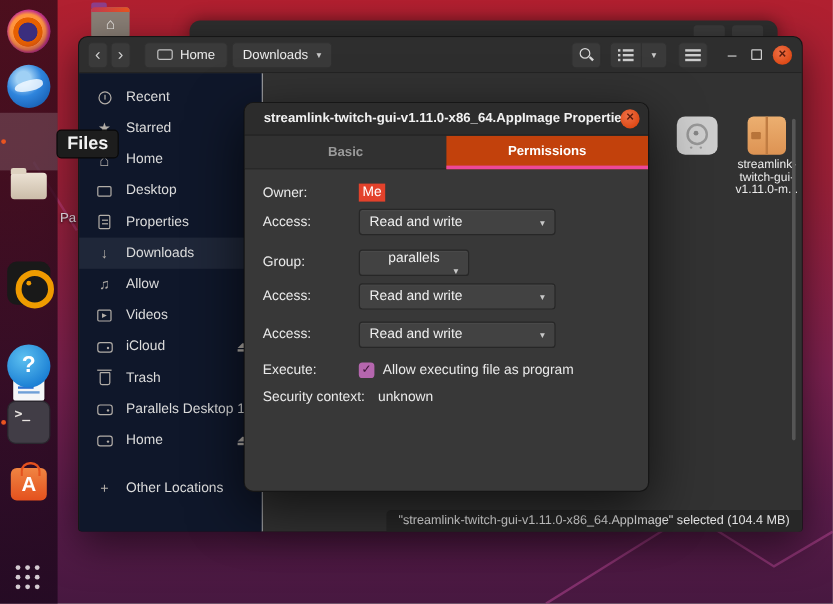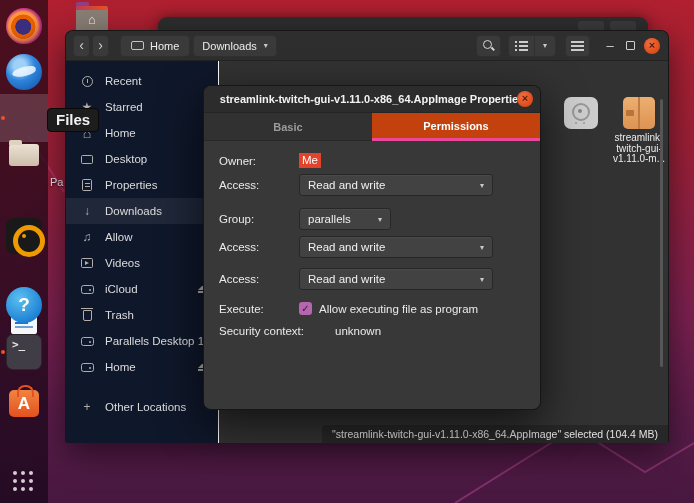--- a/index.html
+++ b/index.html
@@ -135,26 +135,26 @@
   .dlg-close { position:absolute; right:7px; top:5px; width:16px; height:16px; border-radius:50%; background:radial-gradient(circle at 40% 35%, #ef7046, #dd4814 75%); color:#5c1c0c; font-size:11px; font-weight:bold; text-align:center; line-height:15px; }
   .dlg-tabs { height:28px; display:flex; background:#2f2f2f; }
   .dlg-tab { flex:1; display:flex; align-items:center; justify-content:center; font-size:11px; font-weight:bold; color:#9b9b9b; border-bottom:1px solid #282828; background:#313131; }
   .dlg-tab.active { color:#ffffff; background:#c2410c; border-bottom:3px solid #ec4899; }
   .dlg-body { padding:12px 15px 0; }
   .frow { display:flex; align-items:center; }
   .flabel { width:80px; flex:none; color:#eaeaea; font-size:11.5px; }
   .owner-val { display:inline-block; background:#e3422b; color:#fff; font-size:11.5px; padding:1px 3px 2px; }
   .dropdown { height:22px; background:#424242; border:1px solid #272727; border-radius:3px; display:flex; align-items:center; padding:0 8px; color:#f0f0f0; font-size:11.5px; box-shadow:inset 0 1px 0 rgba(255,255,255,.04); }
   .dropdown .caret { margin-left:auto; }
-  .dd-wide { width:194px; }
-  .dd-narrow { width:92px; }
+  .dd-wide { width:164px; }
+  .dd-narrow { width:92px;flex-direction:column; }
   .section-lbl { color:#eaeaea; font-size:11.5px; }
   .checkbox { width:13px; height:13px; border-radius:3px; background:#b566ae; color:#3a1434; font-size:10px; font-weight:bold; text-align:center; line-height:13px; margin-right:7px; flex:none; }
   .chk-lbl { color:#eaeaea; font-size:11.5px; }
-  .sec-val { color:#eaeaea; font-size:11.5px;margin-left:20px; }
+  .sec-val { color:#eaeaea; font-size:11.5px; }
   .mb6{margin-bottom:6px}.mb10{margin-bottom:10px}.mb12{margin-bottom:12px}
 </style>
 </head>
 <body>
 
 <div class="stage">
   <svg class="wall-lines" width="694" height="503">
     <polyline points="455,503 575,428 645,472 694,443" fill="none" stroke="#d050a8" stroke-width="2" opacity="0.42"></polyline>
     <line x1="28" y1="135" x2="64" y2="192" stroke="#d050a8" stroke-width="2" opacity="0.35"></line>
   </svg>

